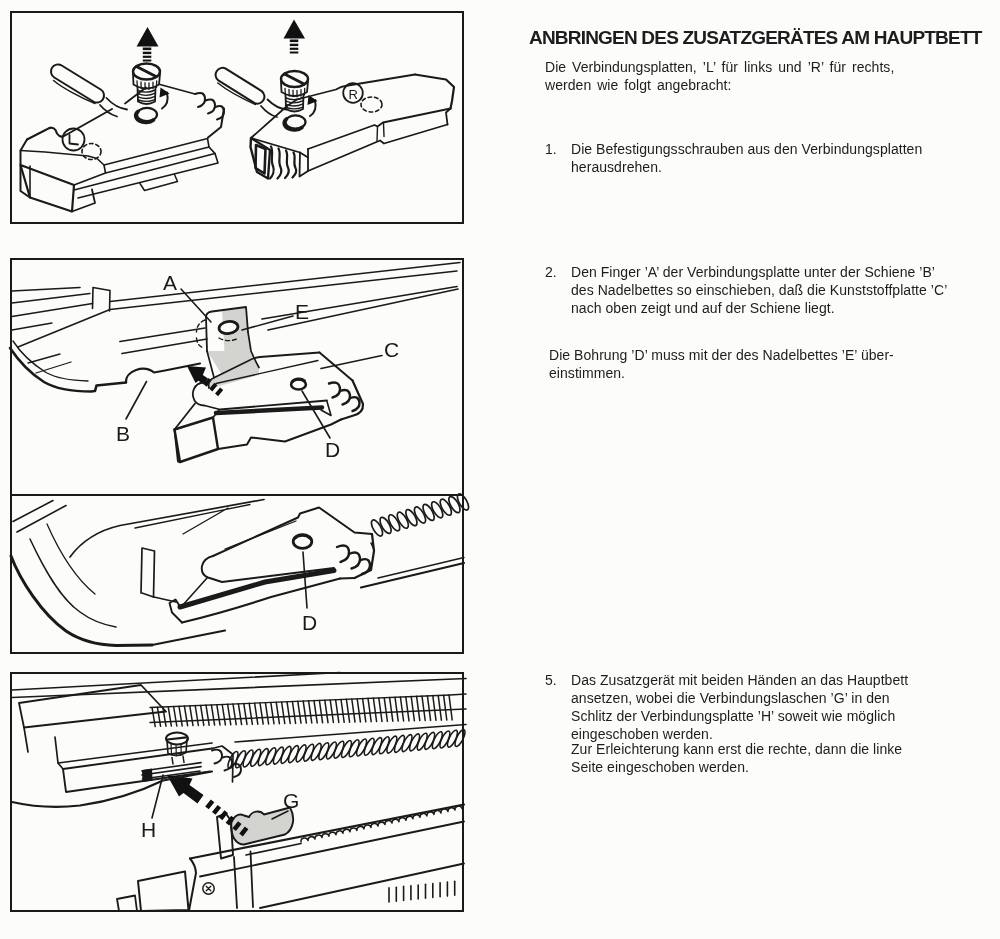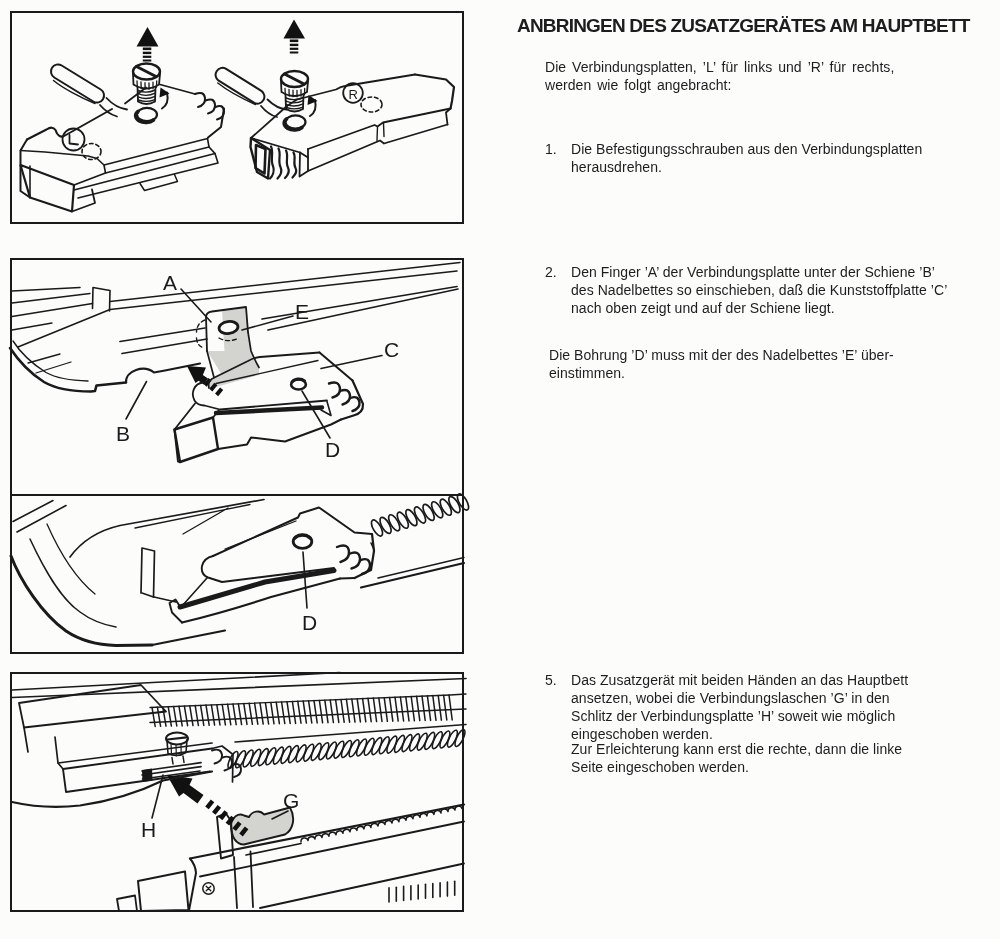--- a/index.html
+++ b/index.html
@@ -5,21 +5,21 @@
 html,body{margin:0;padding:0;}
 body{width:1000px;height:939px;position:relative;background:#fcfcfb;
  font-family:"Liberation Sans",sans-serif;color:#1d1d1d;overflow:hidden;}
 .box{position:absolute;border:2px solid #1a1a1a;background:transparent;}
 #b1{left:10px;top:11px;width:450px;height:209px;}
 #b2{left:10px;top:258px;width:450px;height:234px;}
 #b3{left:10px;top:496px;width:450px;height:156px;border-top:none;}
 #b4{left:10px;top:672px;width:450px;height:236px;}
 .txt{position:absolute;left:517px;width:480px;font-size:14px;line-height:18px;
  letter-spacing:0.05px;margin-left:28px;}
-h1{position:absolute;left:517px;top:12px;margin:0;font-size:19px;line-height:24px;
+h1{position:absolute;left:517px;top:12px;margin:12px;font-size:19px;line-height:24px;
  letter-spacing:-0.8px;font-weight:bold;white-space:nowrap;}
 .li{padding-left:26px;}
 .li .no{position:absolute;left:0;width:26px;}
 #svgfig{position:absolute;left:0;top:0;}
 </style>
 </head>
 <body>
 <div class="box" id="b1"></div>
 <div class="box" id="b2"></div>
 <div class="box" id="b3"></div>

